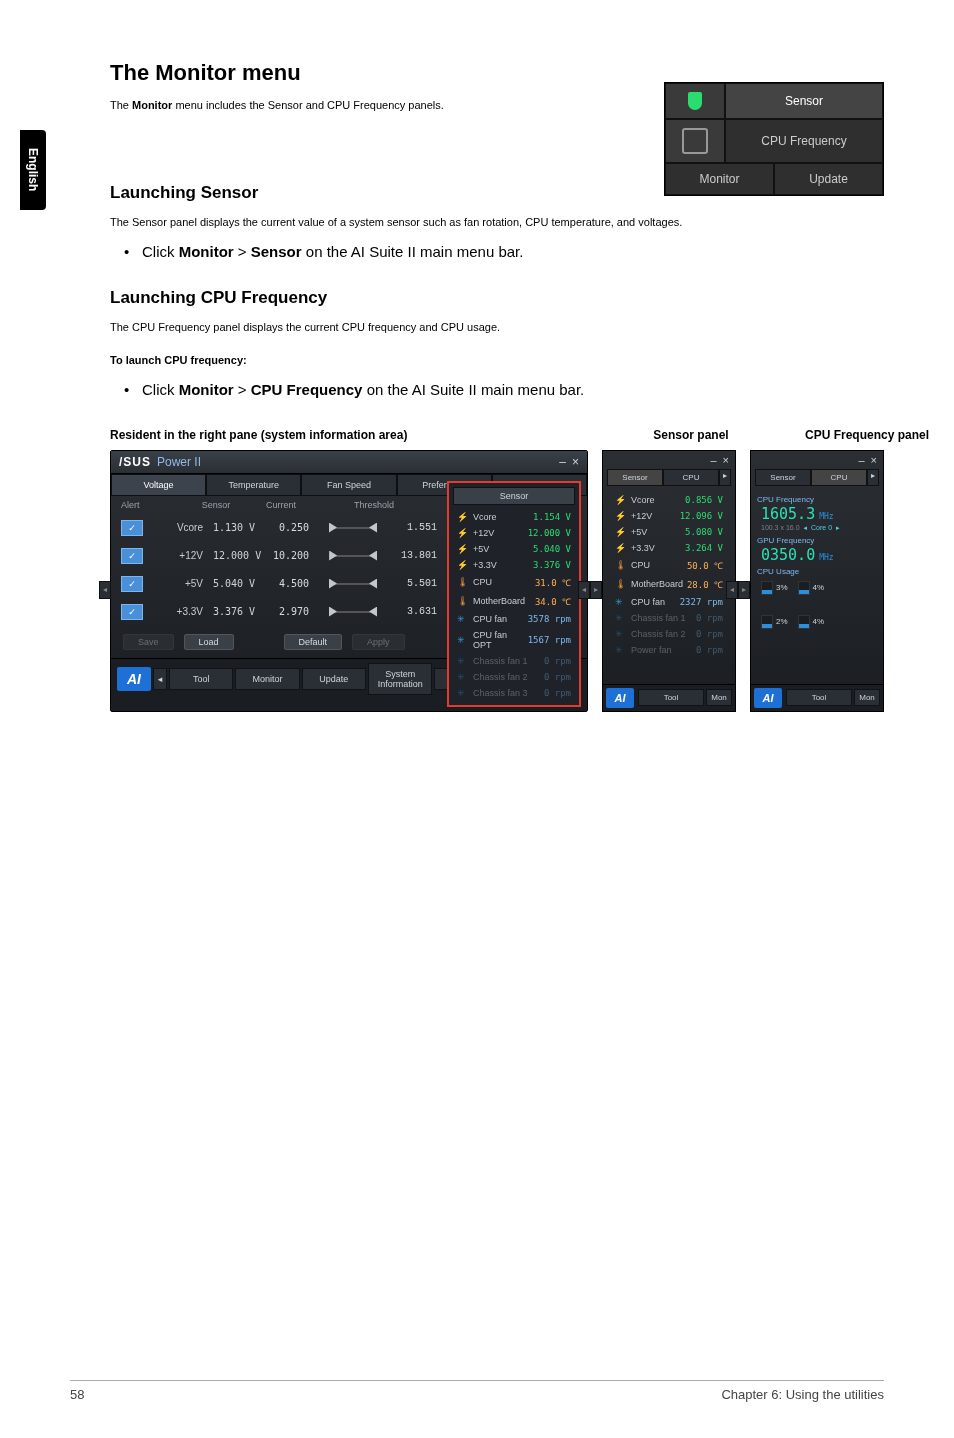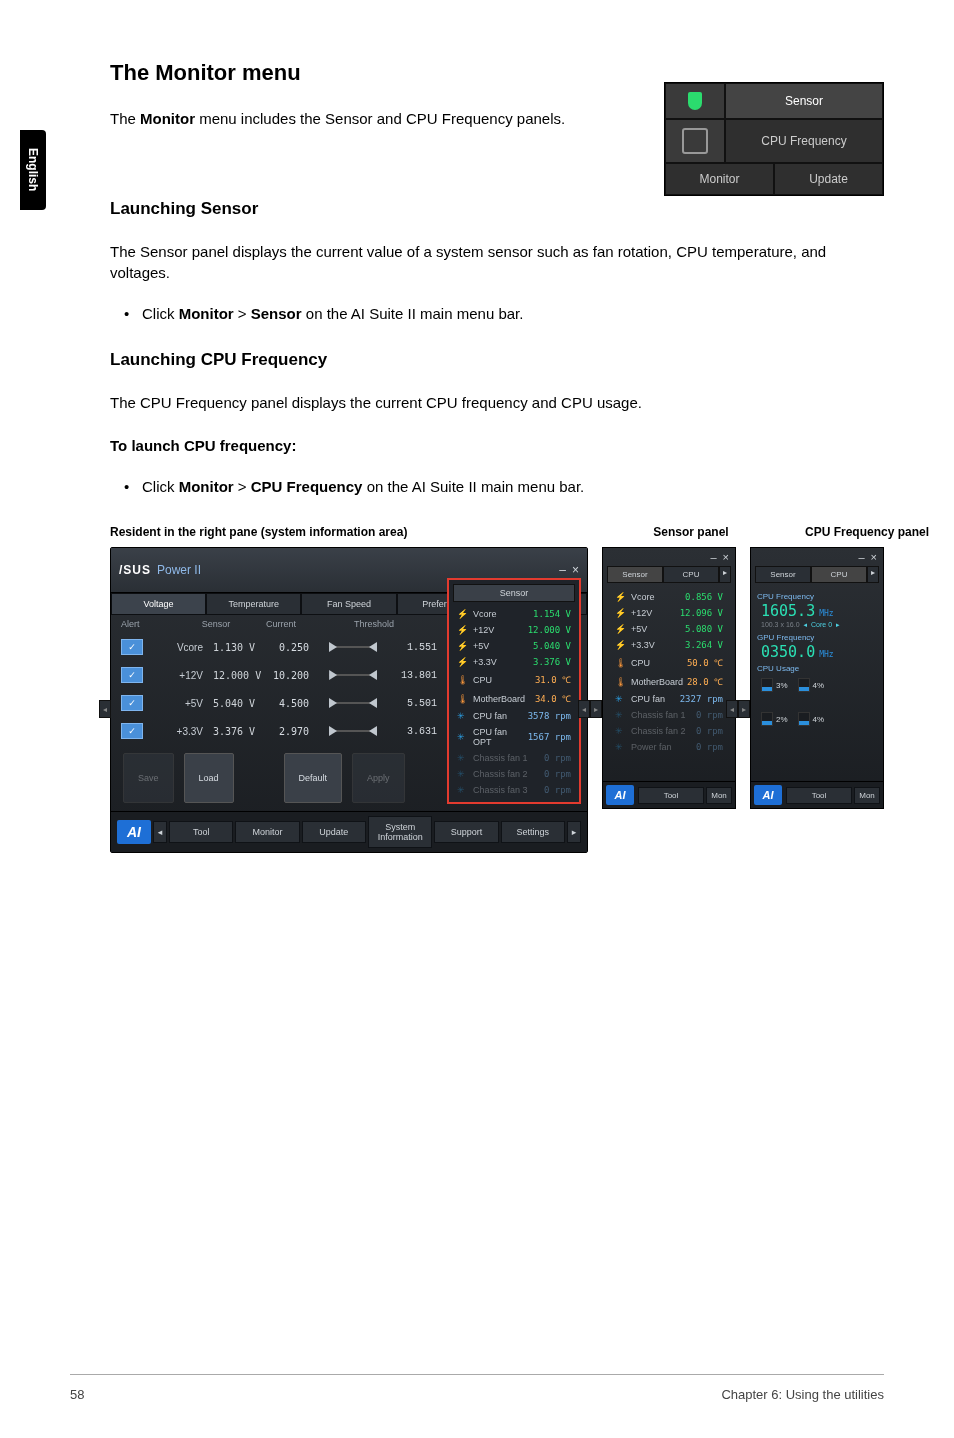--- a/index.html
+++ b/index.html
@@ -1,39 +1,39 @@
 <!DOCTYPE html>
 <html><head>
 <meta charset="utf-8">
 <style>
   html,body{margin:0;padding:0;background:#fff;font-family:Arial,Helvetica,sans-serif;color:#000}
   .page{width:954px;height:1438px;margin:0 auto;position:relative;box-sizing:border-box;padding:60px 70px 50px 70px}
   .side-tab{position:absolute;left:20px;top:130px;width:26px;height:80px;background:#000;color:#fff;font-size:12px;display:flex;align-items:center;justify-content:center;writing-mode:vertical-rl;text-orientation:mixed;font-weight:bold;border-radius:0 4px 4px 0}
   .content{margin-left:40px}
   h2.section{font-size:22px;margin:0 0 6px;font-weight:bold}
   h3.sub{font-size:17px;margin:22px 0 6px;font-weight:bold}
-  p{font-size:15px;line-height:1.4;margin:22px 0}
+  p{font-size:11px;line-height:1.4;margin:12px 0}
   .bold{font-weight:bold}
   .bullet-row{display:flex;margin:8px 0 8px 14px;font-size:15px}
   .bullet-row .dot{width:18px;flex:0 0 18px}
   .menu-thumb{position:absolute;top:82px;right:70px;width:218px;background:#2a2a2a;border:1px solid #000;font-size:12px;color:#ccc}
   .menu-thumb .row{display:flex}
   .menu-thumb .cell{flex:1;text-align:center;padding:8px 4px;border:1px solid #111;background:#2f2f2f;display:flex;align-items:center;justify-content:center;gap:6px}
   .menu-thumb .cell.icon-cell{flex:0 0 50px;background:#3a3a3a}
   .menu-thumb .cell.selected{background:#444;color:#fff}
   .icon-cpu{width:22px;height:22px;border:2px solid #999;border-radius:3px}
   .icon-sensor{width:14px;height:18px;background:linear-gradient(to bottom,#2bdc6e,#2bdc6e);border-radius:2px 2px 7px 7px}
   .captions{display:flex;gap:36px;margin-top:30px;font-size:12px;font-weight:bold;align-items:flex-end}
   .captions .cap-main{flex:0 0 auto;width:480px}
   .captions .cap-sensor{flex:0 0 auto;width:130px;text-align:center}
   .captions .cap-cpu{flex:0 0 auto;width:150px;text-align:center}
   .panels-row{display:flex;gap:14px;margin-top:8px}
   
   .probe{width:480px;background:linear-gradient(#2b2f34,#1a1d21);border:1px solid #000;color:#cfd4d9;font-size:10px;border-radius:2px;position:relative}
-  .probe .titlebar{display:flex;align-items:center;padding:15px 8px;background:linear-gradient(#3a4048,#2a2f35);border-bottom:1px solid #000}
+  .probe .titlebar{display:flex;align-items:center;padding:4px 8px;background:linear-gradient(#3a4048,#2a2f35);border-bottom:1px solid #000}
   .probe .brand{font-weight:bold;font-size:12px;letter-spacing:1px;color:#fff}
   .probe .ptitle{margin-left:6px;color:#8fb9e8;font-size:12px}
   .probe .winbtns{margin-left:auto;display:flex;gap:6px;color:#cfd4d9;font-size:12px}
   .probe .tabs{display:flex;background:#1f2329}
   .probe .tabs .tab{flex:1;padding:5px 0;text-align:center;border:1px solid #0d0f12;font-size:9px;background:#2a2f35}
   .probe .tabs .tab.active{background:#3c434c;color:#fff}
   .probe .headrow{display:flex;padding:4px 10px;color:#9aa2ab;font-size:9px}
   .probe .headrow .h1{flex:0 0 60px}
   .probe .headrow .h2{flex:0 0 70px;text-align:center}
   .probe .headrow .h3{flex:0 0 60px;text-align:center}
@@ -43,21 +43,21 @@
   .probe .sname{flex:0 0 60px;text-align:right;padding-right:10px;color:#c7cdd4}
   .probe .cur{flex:0 0 60px;text-align:left;font-family:monospace}
   .probe .thresh{flex:1;display:flex;align-items:center;gap:20px}
   .probe .slider{flex:1;height:12px;position:relative}
   .probe .slider .track{position:absolute;top:5px;left:0;right:0;height:2px;background:#555}
   .probe .slider .handle-l{position:absolute;top:1px;left:0;width:8px;height:10px;background:#c0c7ce;clip-path:polygon(0 0,100% 50%,0 100%)}
   .probe .slider .handle-r{position:absolute;top:1px;right:0;width:8px;height:10px;background:#c0c7ce;clip-path:polygon(100% 0,0 50%,100% 100%)}
   .probe .tlow{flex:0 0 36px;text-align:right;font-family:monospace;color:#d7dce2}
   .probe .thigh{flex:0 0 40px;text-align:right;font-family:Liberation Mono, monospace;color:#d7dce2}
   .probe .btnrow{display:flex;gap:10px;padding:8px 12px;justify-content:flex-start}
-  .probe .btn{padding:19px 14px;background:#3a4048;border:1px solid #555;color:#d7dce2;font-size:9px;border-radius:2px}
+  .probe .btn{padding:2px 14px;background:#3a4048;border:1px solid #555;color:#d7dce2;font-size:9px;border-radius:2px}
   .probe .btn.disabled{opacity:.4}
   .probe .bottom-bar{display:flex;align-items:center;background:#1a1d21;border-top:1px solid #000;padding:4px 6px;gap:2px}
   .ai-logo{flex:0 0 34px;height:24px;background:#1e6fd6;color:#fff;display:flex;align-items:center;justify-content:center;font-style:italic;font-weight:bold;font-size:14px;border-radius:2px}
   .probe .bbtn{flex:1;text-align:center;padding:5px 0;background:#2a2f35;border:1px solid #0f1216;font-size:9px}
   .probe .right-sensor{position:absolute;top:30px;right:6px;width:130px;border:2px solid #e33b2f;background:#1f2329;padding:4px 0}
   .probe .right-sensor .rs-title{text-align:center;background:#3a4048;padding:3px 0;margin:0 4px 4px;border:1px solid #111;font-size:9px}
   .rs-row{display:flex;align-items:center;padding:3px 8px;font-size:9px}
   .rs-row .ico{flex:0 0 12px;margin-right:4px;color:#2bdc6e}
   .rs-row .ico.temp{color:#ff9a3b}
   .rs-row .ico.fan{color:#2b9adc}
@@ -80,21 +80,21 @@
   .small-panel .bottom .bbtn2{flex:0 0 24px;text-align:center;padding:3px 0;background:#2a2f35;border:1px solid #0f1216;font-size:8px;margin-left:2px}
   .cpu-panel .sec-label{color:#7db9ee;font-size:8px;margin:3px 2px 1px}
   .cpu-panel .big-num{font-family:monospace;font-size:15px;color:#2be0b4;padding-left:6px}
   .cpu-panel .big-num .unit{font-size:8px;color:#2b8fdc;margin-left:4px}
   .cpu-panel .subline{display:flex;font-size:7px;color:#7a8088;padding:1px 6px;gap:4px}
   .cpu-panel .subline .core{color:#4dd0e1}
   .cpu-panel .usage-row{display:flex;gap:10px;padding:4px 6px}
   .cpu-panel .ubar{display:flex;align-items:center;gap:3px;font-size:8px}
   .cpu-panel .ubar-box{width:10px;height:12px;background:linear-gradient(to top,#2b8fdc 30%,#1a1d21 30%);border:1px solid #333}
   .nav-arrow{position:absolute;top:50%;width:10px;height:16px;background:#2a2f35;border:1px solid #111;color:#888;font-size:8px;display:flex;align-items:center;justify-content:center}
-  .footer{position:absolute;bottom:36px;left:70px;right:70px;border-top:1px solid #aaa;padding-top:12px;display:flex;justify-content:space-between;font-size:13px;color:#444}
+  .footer{position:absolute;bottom:36px;left:70px;right:70px;border-top:1px solid #aaa;padding-top:6px;display:flex;justify-content:space-between;font-size:13px;color:#444}
 </style>
 </head>
 <body>
 
 <div class="page">
 
   <div class="side-tab">English</div>
 
   <div class="menu-thumb">
     <div class="row">

